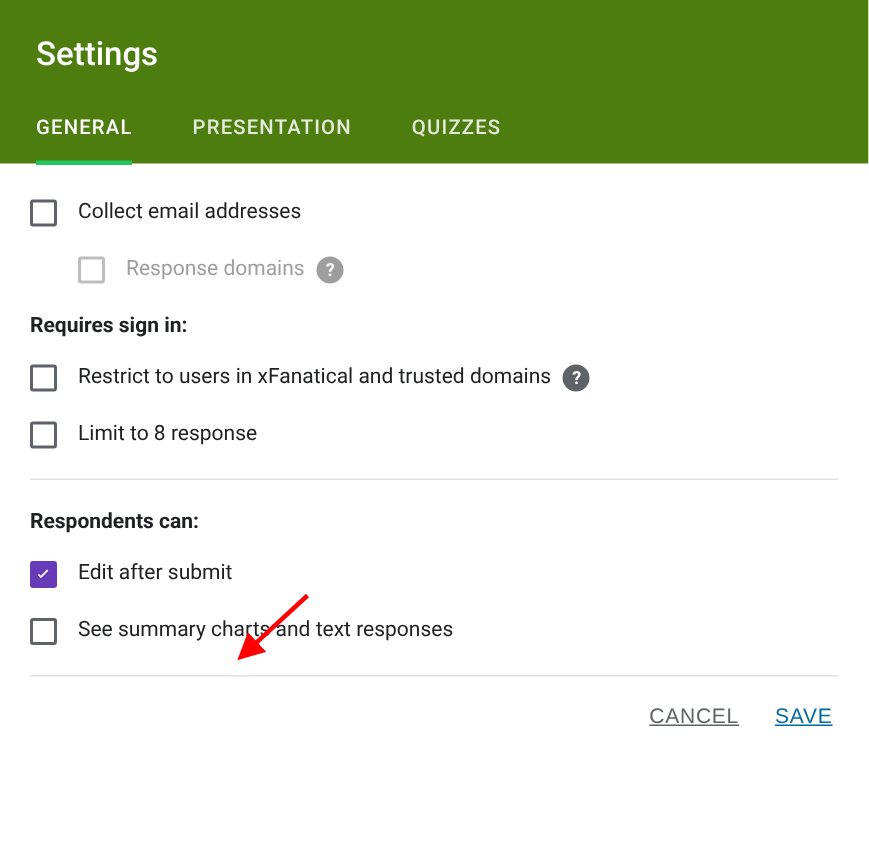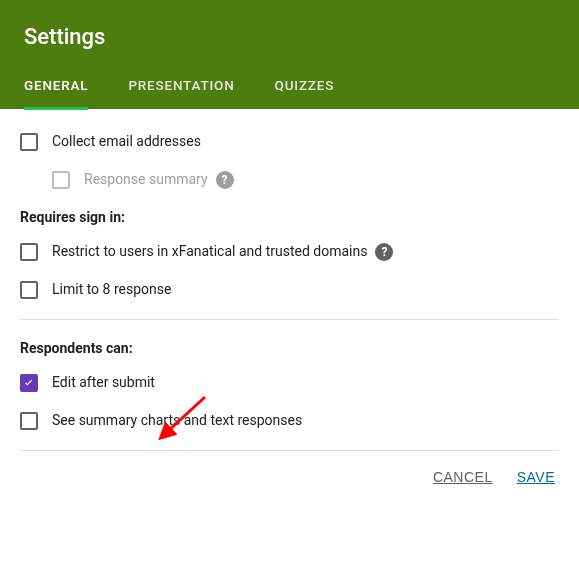--- a/index.html
+++ b/index.html
@@ -42,21 +42,21 @@
   </div>
 </div>
 
 <div class="content">
   <div class="row">
     <div class="checkbox"></div>
     <span class="label">Collect email addresses</span>
   </div>
   <div class="row indent">
     <div class="checkbox disabled"></div>
-    <span class="label disabled">Response summary</span>
+    <span class="label disabled">Response domains</span>
     <span class="help">?</span>
   </div>
 
   <div class="section-title">Requires sign in:</div>
   <div class="row">
     <div class="checkbox"></div>
     <span class="label">Restrict to users in xFanatical and trusted domains</span>
     <span class="help dark">?</span>
   </div>
   <div class="row">

